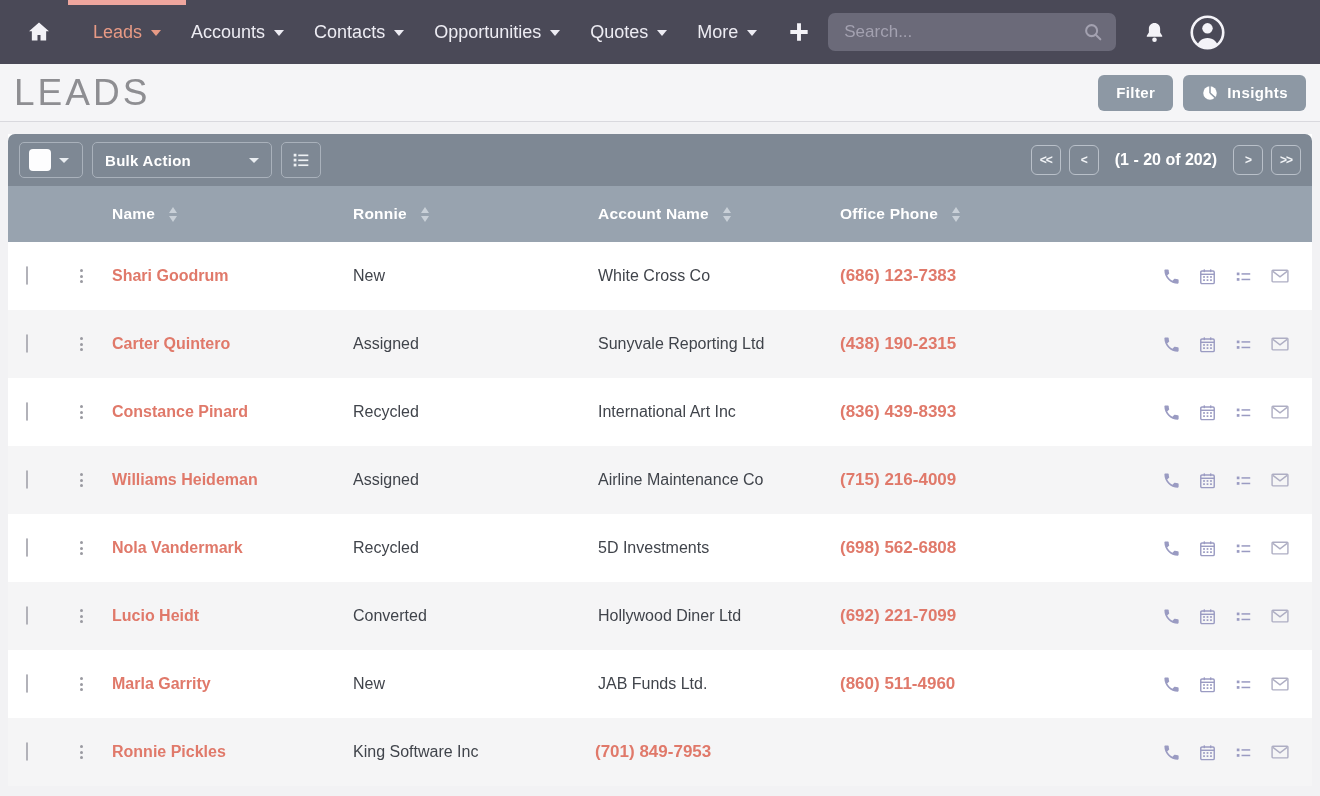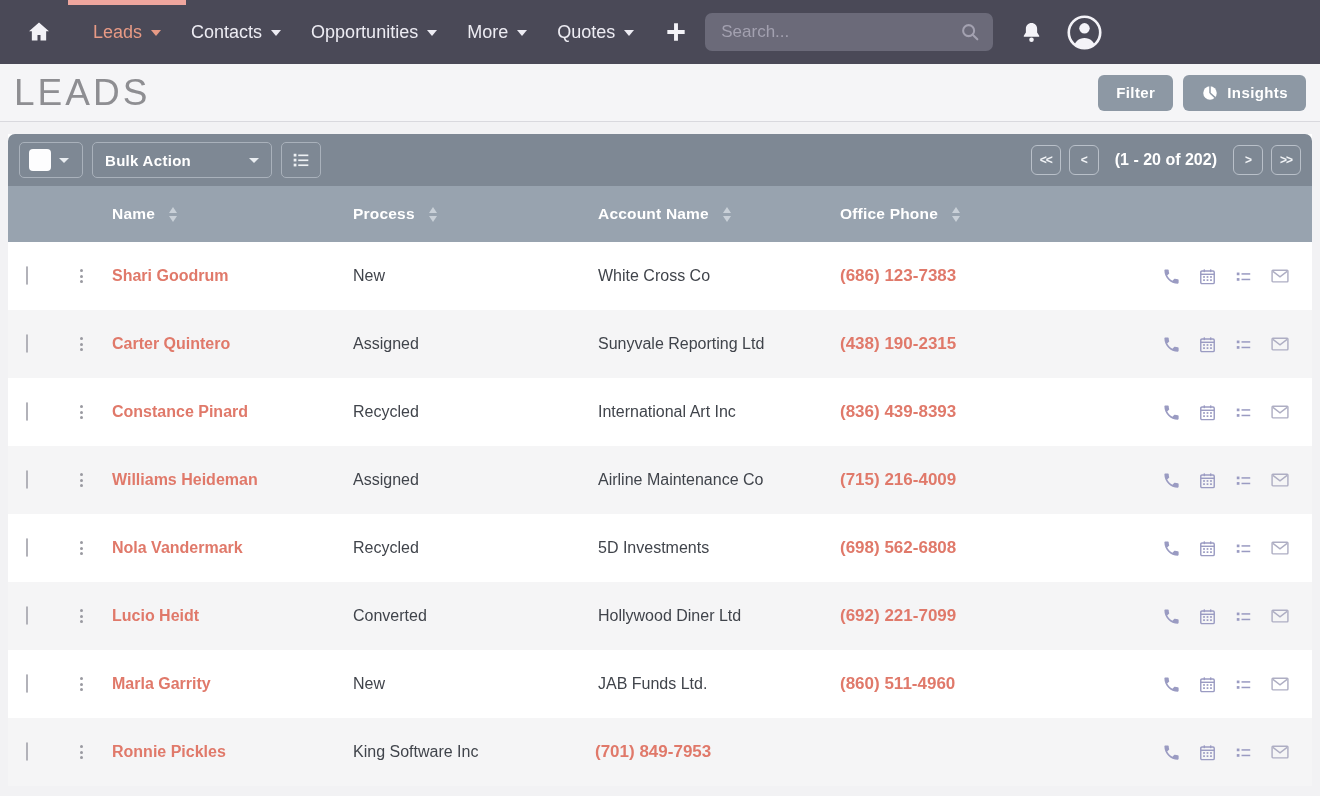--- a/index.html
+++ b/index.html
@@ -99,33 +99,37 @@
   <span class="nav-home">
     <svg width="26" height="26" viewBox="0 0 24 24">
         <path fill="currentColor" d="M12 3.2 2.8 11.3h2.6v8.5h5.2v-5h2.8v5h5.2v-8.5h2.6z"></path>
       </svg>
   </span>
   <div class="nav-item active">
     <span>Leads</span>
     <span class="caret"></span>
   </div>
   <div class="nav-item">
+    <span>Accounts</span>
+    <span class="caret"></span>
+  </div>
+  <div class="nav-item">
     <span>Contacts</span>
     <span class="caret"></span>
   </div>
   <div class="nav-item">
     <span>Opportunities</span>
     <span class="caret"></span>
   </div>
   <div class="nav-item">
+    <span>Quotes</span>
+    <span class="caret"></span>
+  </div>
+  <div class="nav-item">
     <span>More</span>
-    <span class="caret"></span>
-  </div>
-  <div class="nav-item">
-    <span>Quotes</span>
     <span class="caret"></span>
   </div>
   <span class="nav-plus">
     <svg width="26" height="26" viewBox="0 0 24 24">
         <path fill="currentColor" d="M10.2 4h3.6v6.2H20v3.6h-6.2V20h-3.6v-6.2H4v-3.6h6.2z"></path>
       </svg>
   </span>
   <div class="search-wrap">
     <input class="search-input" type="text" placeholder="Search..." style="">
     <span class="search-icon">
@@ -215,21 +219,21 @@
       <span class="th-label">
         <span>Name</span>
         <span class="sort-icon">
             <span class="sort-up"></span>
             <span class="sort-down"></span>
           </span>
       </span>
     </div>
     <div class="col-status">
       <span class="th-label">
-        <span>Process</span>
+        <span>Ronnie</span>
         <span class="sort-icon">
             <span class="sort-up"></span>
             <span class="sort-down"></span>
           </span>
       </span>
     </div>
     <div class="col-account">
       <span class="th-label">
         <span>Account Name</span>
         <span class="sort-icon">

